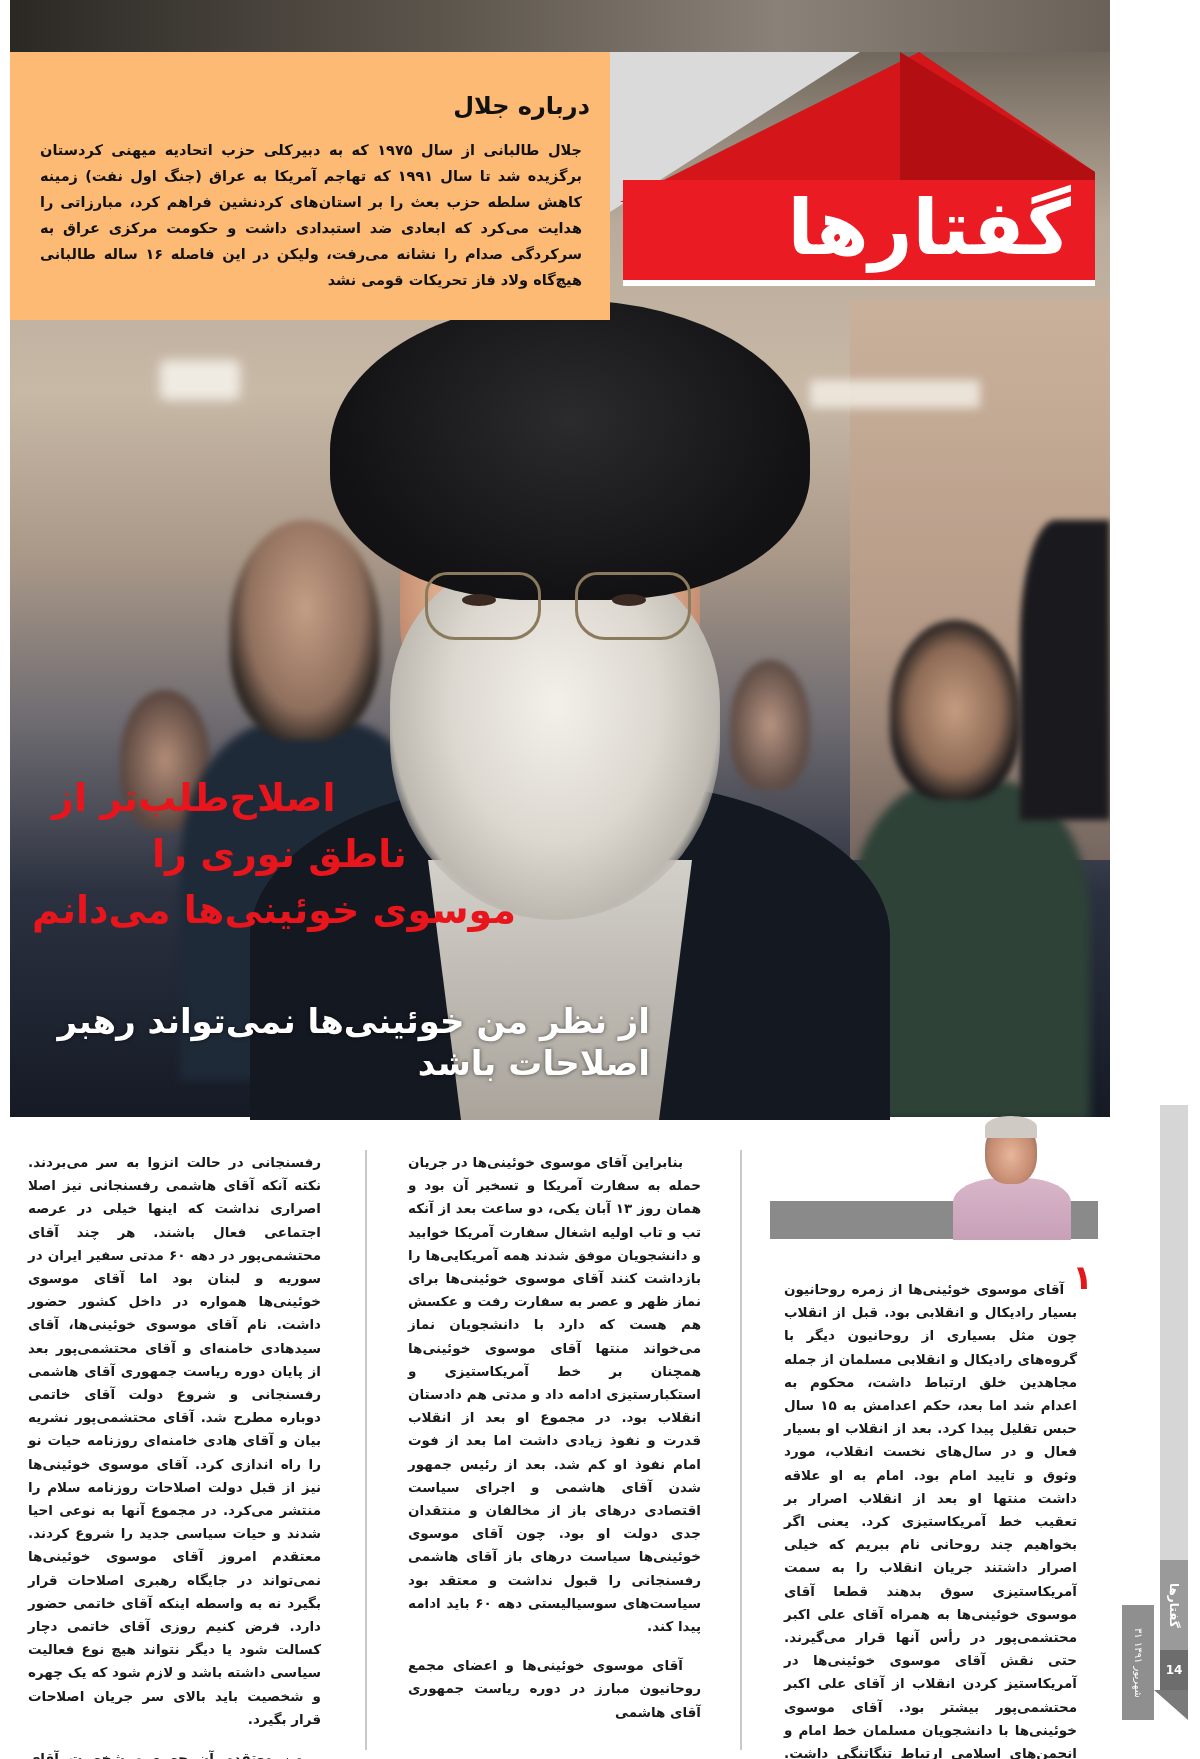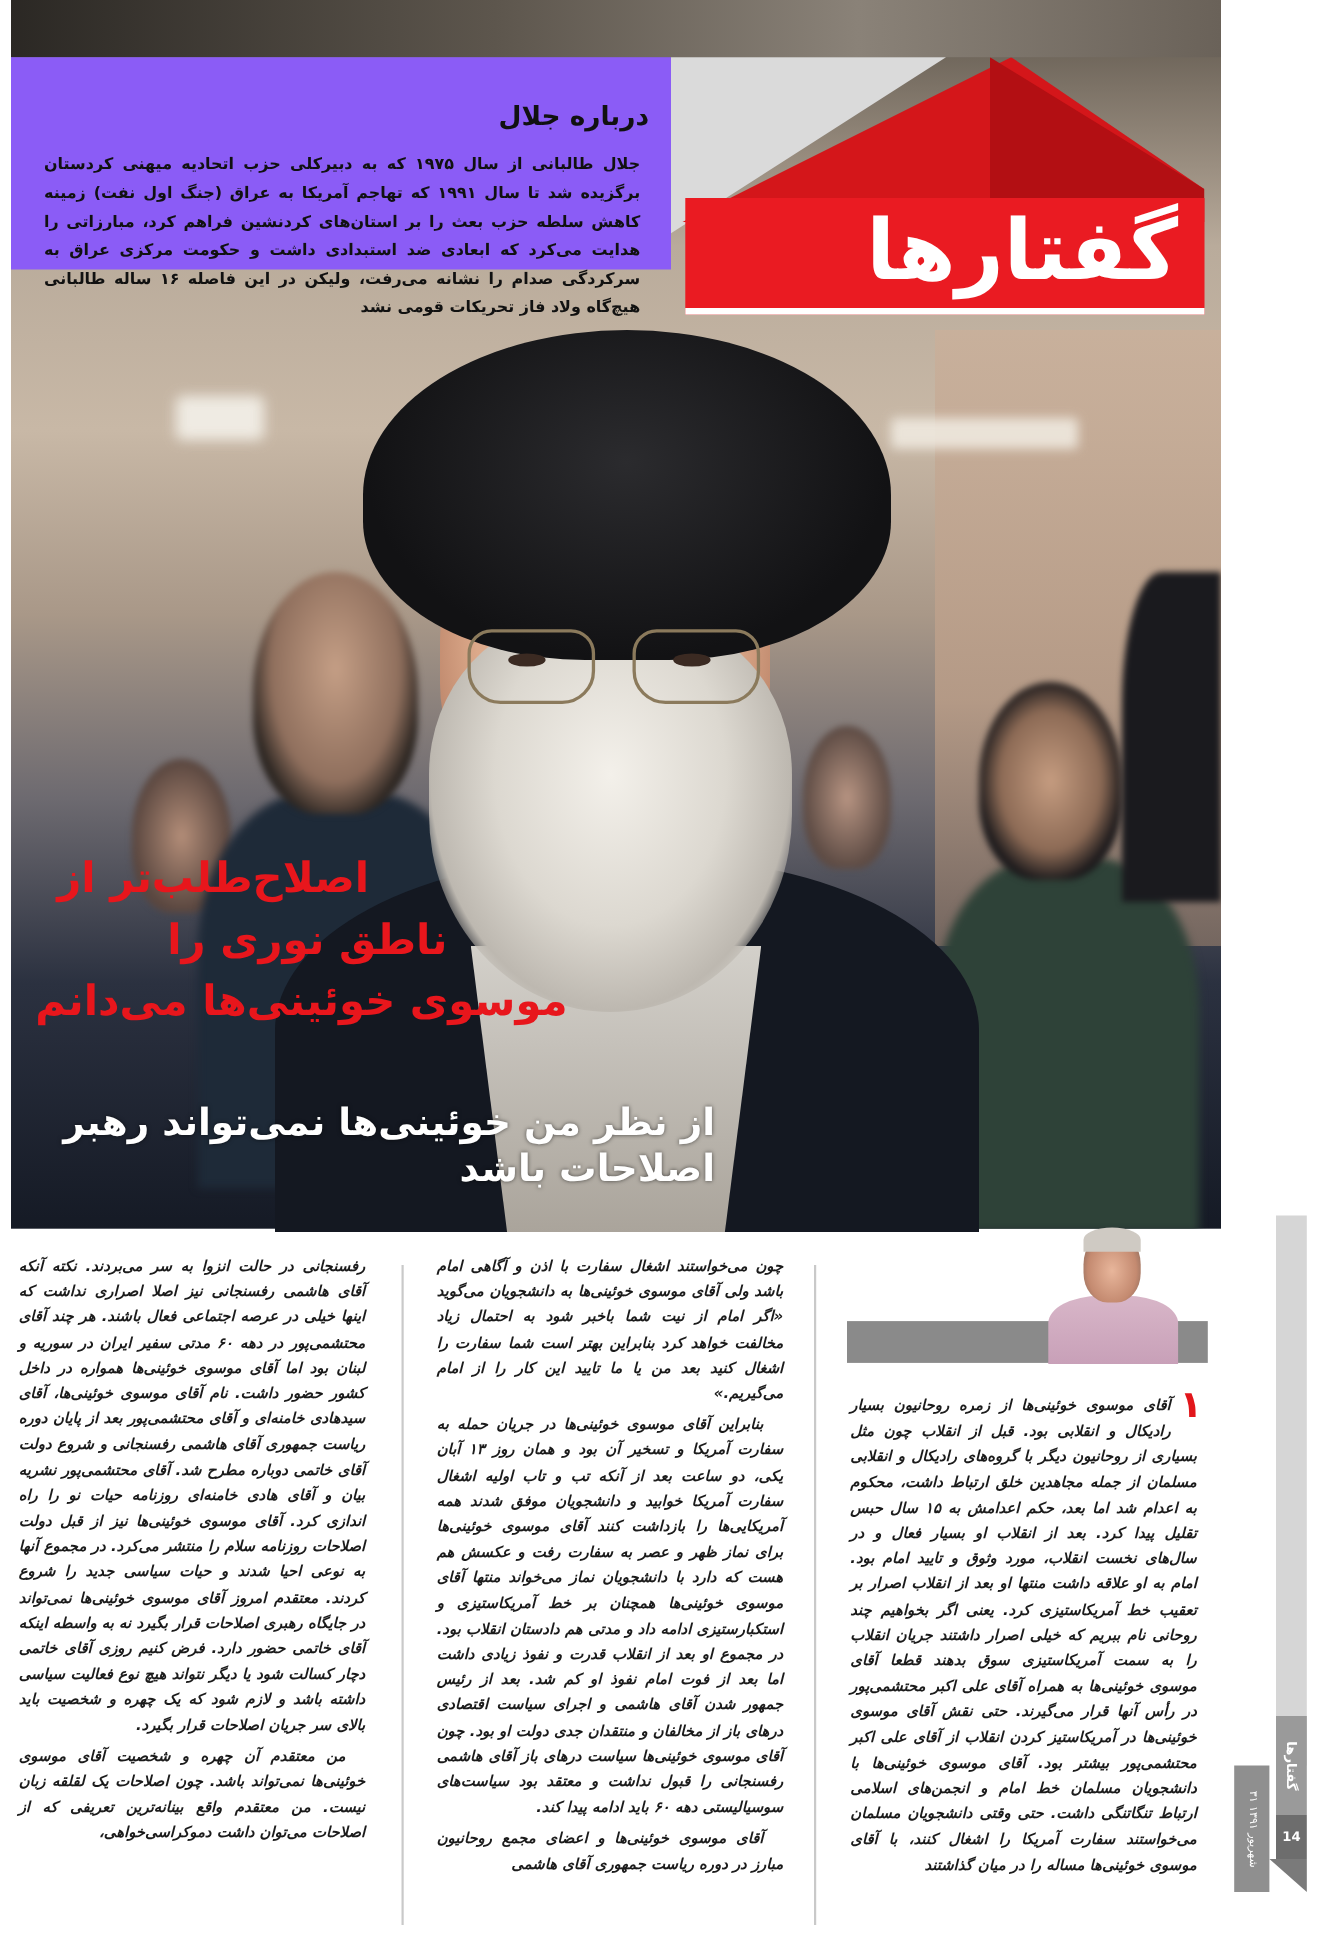--- a/index.html
+++ b/index.html
@@ -26,39 +26,39 @@
   .robe-inner { position: absolute; left: 395px; top: 860px; width: 330px; height: 260px; background: linear-gradient(180deg, #d3d0ca, #aaa49b); clip-path: polygon(10% 0, 90% 0, 80% 100%, 20% 100%); }
   .beard { position: absolute; left: 390px; top: 560px; width: 330px; height: 360px; background: radial-gradient(ellipse at 50% 40%, #f3f0ea 0%, #dcd8d0 45%, #bdb8b0 70%, rgba(180,175,168,0) 78%); border-radius: 40% 40% 50% 50%; }
   .face { position: absolute; left: 400px; top: 430px; width: 300px; height: 330px; background: radial-gradient(ellipse at 50% 45%, #eec3a4 0%, #dca98a 55%, #b88166 80%); border-radius: 46% 46% 42% 42%; }
   .glasses-l { position: absolute; left: 425px; top: 572px; width: 110px; height: 62px; border: 3px solid #8b7a5c; border-radius: 22px 22px 30px 30px; }
   .glasses-r { position: absolute; left: 575px; top: 572px; width: 110px; height: 62px; border: 3px solid #8b7a5c; border-radius: 22px 22px 30px 30px; }
   .eye-l { position: absolute; left: 462px; top: 594px; width: 34px; height: 12px; background: #3b2a22; border-radius: 50%; }
   .eye-r { position: absolute; left: 612px; top: 594px; width: 34px; height: 12px; background: #3b2a22; border-radius: 50%; }
   .turban { position: absolute; left: 330px; top: 300px; width: 480px; height: 300px; background: radial-gradient(ellipse at 50% 40%, #2b2b2e 0%, #121214 70%); border-radius: 50% 50% 42% 42%; }
 
   
-  .info-box { position: absolute; left: 10px; top: 52px; width: 600px; height: 193px; background: #8b5cf6; }
+  .info-box { position: absolute; left: 10px; top: 52px; width: 600px; height: 268px; background: #fdba74; }
   .info-tri { position: absolute; left: 610px; top: 52px; width: 0; height: 0; border-top: 0 solid transparent; border-left: 250px solid #dadada; border-bottom: 160px solid transparent; }
   .info-title { position: absolute; right: 20px; top: 40px; font-family: "DejaVu Sans", sans-serif; font-weight: bold; font-size: 24px; color: #111; direction: rtl; }
   .info-body { position: absolute; left: 30px; right: 28px; top: 85px; font-size: 14.5px; line-height: 26px; font-weight: bold; color: #111; direction: rtl; text-align: justify; }
 
   
   .logo-roof { position: absolute; left: 620px; top: 52px; width: 475px; height: 150px; background: #d4161a; clip-path: polygon(0 100%, 63% 0, 100% 80%, 100% 100%); }
   .logo-roof-shade { position: absolute; left: 900px; top: 52px; width: 195px; height: 150px; background: #b30f13; clip-path: polygon(0 0, 100% 80%, 100% 100%, 0 100%); }
   .logo-band { position: absolute; left: 623px; top: 180px; width: 472px; height: 100px; background: #ea1b22; border-bottom: 6px solid #ffffff; }
   .logo-text { position: absolute; right: 24px; top: -2px; color: #ffffff; font-weight: bold; font-size: 76px; line-height: 100px; direction: rtl; font-family: "DejaVu Sans", sans-serif; }
 
   
   .red-headline { position: absolute; left: 12px; top: 770px; width: 520px; direction: rtl; text-align: left; color: #e8161c; font-weight: bold; font-size: 38px; line-height: 56px; }
   .red-headline div { text-align: left; }
   .white-headline { position: absolute; left: 30px; top: 1000px; width: 620px; direction: rtl; text-align: right; color: #ffffff; font-weight: bold; font-size: 34px; line-height: 42px; text-shadow: 0 0 4px rgba(0,0,0,.6); }
 
   
   .col { position: absolute; top: 1135px; direction: rtl; text-align: justify; font-size: 13.5px; line-height: 23.2px; color: #1b1b1b; font-weight: bold; }
-  .col p { margin: 5px; text-indent: 18px; font-style: italic; }
+  .col p { margin: 16px; text-indent: 18px; }
   .col-left { left: 12px; width: 325px; }
   .col-mid { left: 392px; width: 325px; }
   .col-right { left: 768px; width: 325px; top: 1262px; }
   .col-rule { position: absolute; top: 1150px; width: 2px; height: 600px; background: #c9c9c9; }
   .rule1 { left: 365px; }
   .rule2 { left: 740px; }
 
   .dropcap { color: #e2161b; font-size: 34px; font-weight: bold; float: right; line-height: 30px; margin-left: 8px; }
 
   
@@ -140,21 +140,20 @@
 
 <div class="col-rule rule1"></div>
 <div class="col-rule rule2"></div>
 
 <div class="col col-right">
   <span class="dropcap">۱</span>
   <p style="text-indent:0">آقای موسوی خوئینی‌ها از زمره روحانیون بسیار رادیکال و انقلابی بود. قبل از انقلاب چون مثل بسیاری از روحانیون دیگر با گروه‌های رادیکال و انقلابی مسلمان از جمله مجاهدین خلق ارتباط داشت، محکوم به اعدام شد اما بعد، حکم اعدامش به ۱۵ سال حبس تقلیل پیدا کرد. بعد از انقلاب او بسیار فعال و در سال‌های نخست انقلاب، مورد وثوق و تایید امام بود. امام به او علاقه داشت منتها او بعد از انقلاب اصرار بر تعقیب خط آمریکاستیزی کرد. یعنی اگر بخواهیم چند روحانی نام ببریم که خیلی اصرار داشتند جریان انقلاب را به سمت آمریکاستیزی سوق بدهند قطعا آقای موسوی خوئینی‌ها به همراه آقای علی اکبر محتشمی‌پور در رأس آنها قرار می‌گیرند. حتی نقش آقای موسوی خوئینی‌ها در آمریکاستیز کردن انقلاب از آقای علی اکبر محتشمی‌پور بیشتر بود. آقای موسوی خوئینی‌ها با دانشجویان مسلمان خط امام و انجمن‌های اسلامی ارتباط تنگاتنگی داشت. حتی وقتی دانشجویان مسلمان می‌خواستند سفارت آمریکا را اشغال کنند، با آقای موسوی خوئینی‌ها مساله را در میان گذاشتند</p>
 </div>
 
 <div class="col col-mid">
-  <p style="text-indent:0">چون می‌خواستند اشغال سفارت با اذن و آگاهی امام باشد ولی آقای موسوی خوئینی‌ها به دانشجویان می‌گوید «اگر امام از نیت شما باخبر شود به احتمال زیاد مخالفت خواهد کرد بنابراین بهتر است شما سفارت را اشغال کنید بعد من یا ما تایید این کار را از امام می‌گیریم.»</p>
   <p>بنابراین آقای موسوی خوئینی‌ها در جریان حمله به سفارت آمریکا و تسخیر آن بود و همان روز ۱۳ آبان یکی، دو ساعت بعد از آنکه تب و تاب اولیه اشغال سفارت آمریکا خوابید و دانشجویان موفق شدند همه آمریکایی‌ها را بازداشت کنند آقای موسوی خوئینی‌ها برای نماز ظهر و عصر به سفارت رفت و عکسش هم هست که دارد با دانشجویان نماز می‌خواند منتها آقای موسوی خوئینی‌ها همچنان بر خط آمریکاستیزی و استکبارستیزی ادامه داد و مدتی هم دادستان انقلاب بود. در مجموع او بعد از انقلاب قدرت و نفوذ زیادی داشت اما بعد از فوت امام نفوذ او کم شد. بعد از رئیس جمهور شدن آقای هاشمی و اجرای سیاست اقتصادی درهای باز از مخالفان و منتقدان جدی دولت او بود. چون آقای موسوی خوئینی‌ها سیاست درهای باز آقای هاشمی رفسنجانی را قبول نداشت و معتقد بود سیاست‌های سوسیالیستی دهه ۶۰ باید ادامه پیدا کند.</p>
   <p>آقای موسوی خوئینی‌ها و اعضای مجمع روحانیون مبارز در دوره ریاست جمهوری آقای هاشمی</p>
 </div>
 
 <div class="col col-left">
   <p style="text-indent:0">رفسنجانی در حالت انزوا به سر می‌بردند. نکته آنکه آقای هاشمی رفسنجانی نیز اصلا اصراری نداشت که اینها خیلی در عرصه اجتماعی فعال باشند. هر چند آقای محتشمی‌پور در دهه ۶۰ مدتی سفیر ایران در سوریه و لبنان بود اما آقای موسوی خوئینی‌ها همواره در داخل کشور حضور داشت. نام آقای موسوی خوئینی‌ها، آقای سیدهادی خامنه‌ای و آقای محتشمی‌پور بعد از پایان دوره ریاست جمهوری آقای هاشمی رفسنجانی و شروع دولت آقای خاتمی دوباره مطرح شد. آقای محتشمی‌پور نشریه بیان و آقای هادی خامنه‌ای روزنامه حیات نو را راه اندازی کرد. آقای موسوی خوئینی‌ها نیز از قبل دولت اصلاحات روزنامه سلام را منتشر می‌کرد. در مجموع آنها به نوعی احیا شدند و حیات سیاسی جدید را شروع کردند. معتقدم امروز آقای موسوی خوئینی‌ها نمی‌تواند در جایگاه رهبری اصلاحات قرار بگیرد نه به واسطه اینکه آقای خاتمی حضور دارد. فرض کنیم روزی آقای خاتمی دچار کسالت شود یا دیگر نتواند هیچ نوع فعالیت سیاسی داشته باشد و لازم شود که یک چهره و شخصیت باید بالای سر جریان اصلاحات قرار بگیرد.</p>
   <p>من معتقدم آن چهره و شخصیت آقای موسوی خوئینی‌ها نمی‌تواند باشد. چون اصلاحات یک لقلقه زبان نیست. من معتقدم واقع بینانه‌ترین تعریفی که از اصلاحات می‌توان داشت دموکراسی‌خواهی،</p>
 </div>
 
 <div class="side-tab"></div>

